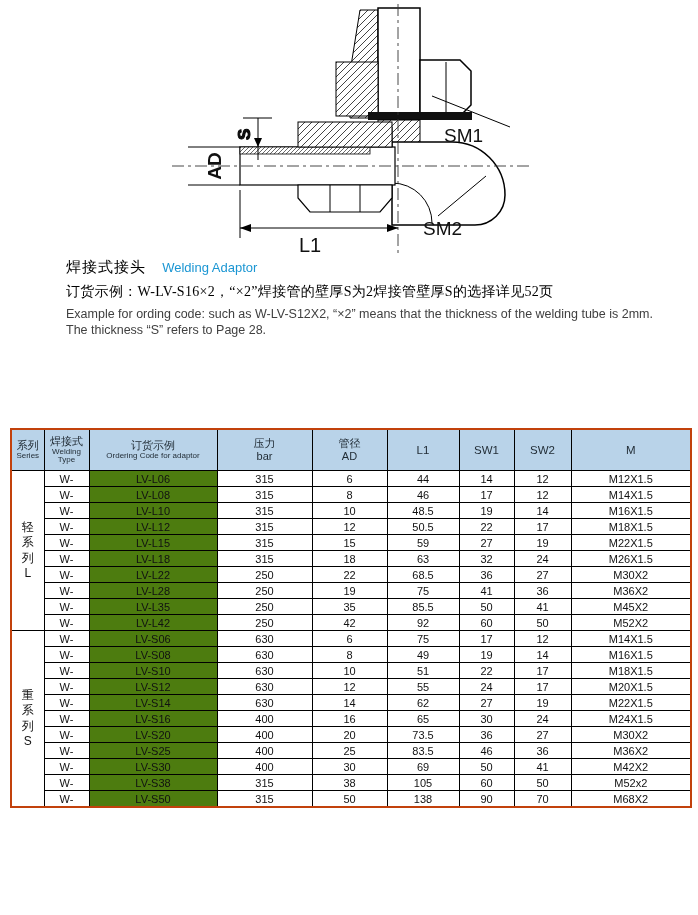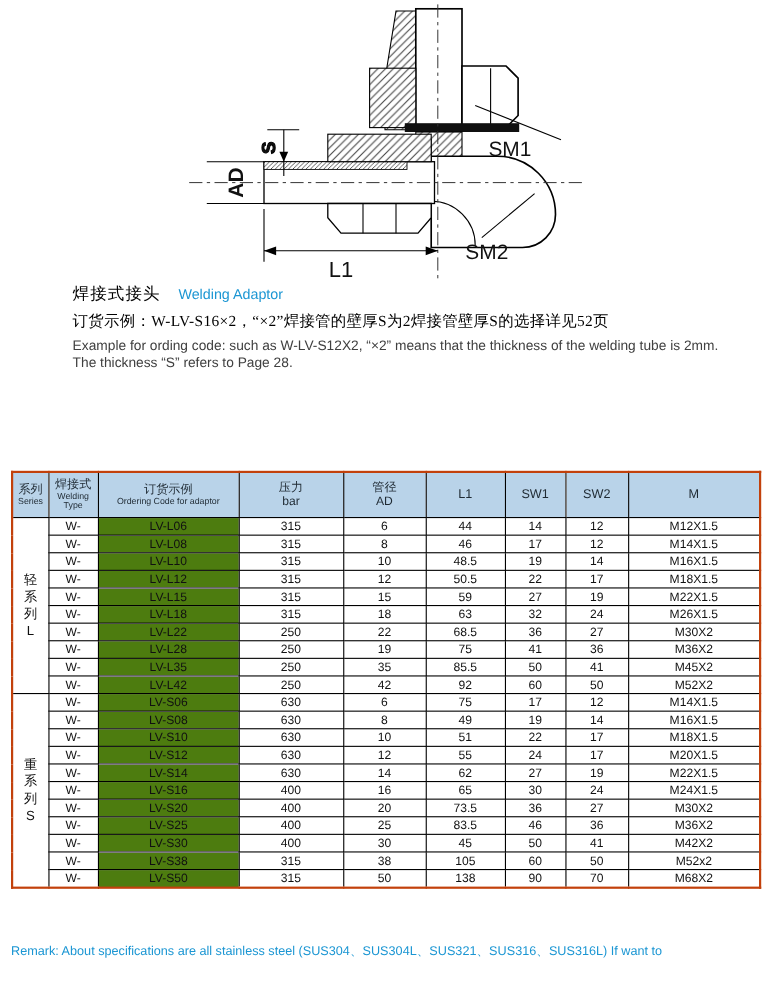--- a/index.html
+++ b/index.html
@@ -368,21 +368,21 @@
             <td>83.5</td>
             <td>46</td>
             <td>36</td>
             <td>M36X2</td>
           </tr>
           <tr>
             <td>W-</td>
             <td class="code-cell">LV-S30</td>
             <td>400</td>
             <td>30</td>
-            <td>45</td>
+            <td>69</td>
             <td>50</td>
             <td>41</td>
             <td>M42X2</td>
           </tr>
           <tr>
             <td>W-</td>
             <td class="code-cell">LV-S38</td>
             <td>315</td>
             <td>38</td>
             <td>105</td>
@@ -399,17 +399,16 @@
             <td>90</td>
             <td>70</td>
             <td>M68X2</td>
           </tr>
         </tbody>
     </table>
   </div>
 
   <div class="remark">
     <div class="remark-en">
-      <div>Remark:  About specifications are all stainless steel  (SUS304、SUS304L、SUS321、SUS316、SUS316L)  If want to</div>
     </div>
   </div>
 
 </div>
 
 </body></html>

